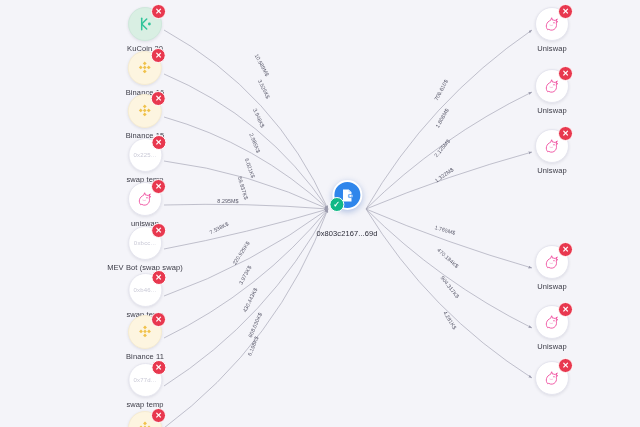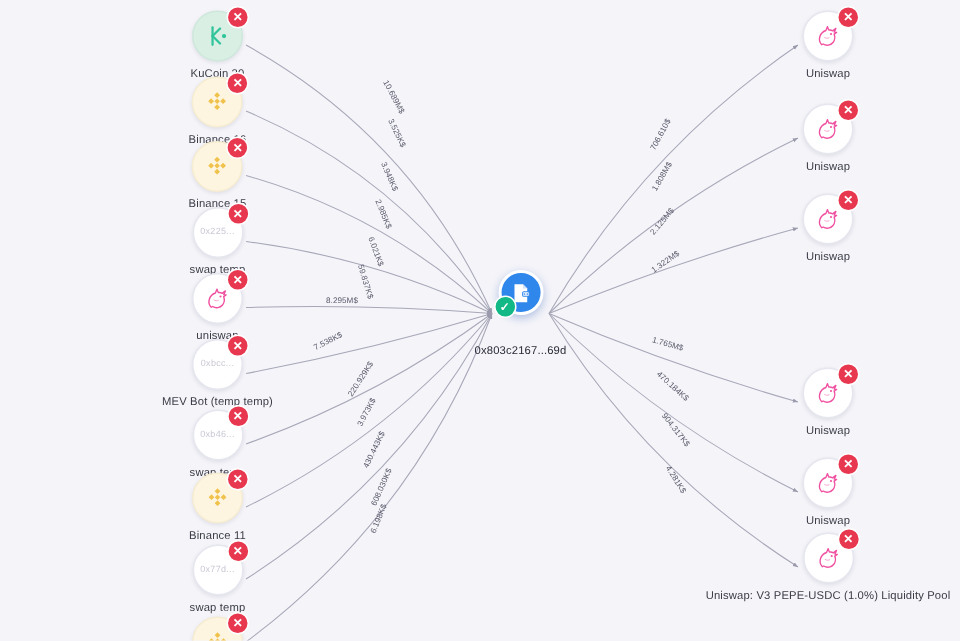--- a/index.html
+++ b/index.html
@@ -142,21 +142,21 @@
         </span>
         <span class="badge">✕</span>
       </div>
       <div class="label">uniswap</div>
     </div>
     <div class="node" style="left: 145px; top: 249px;">
       <div class="bubble plain">
         <span class="addr">0xbcc...</span>
         <span class="badge">✕</span>
       </div>
-      <div class="label">MEV Bot (temp temp)</div>
+      <div class="label">MEV Bot (swap swap)</div>
     </div>
     <div class="node" style="left: 145px; top: 296px;">
       <div class="bubble plain">
         <span class="addr">0xb46...</span>
         <span class="badge">✕</span>
       </div>
       <div class="label">swap temp</div>
     </div>
     <div class="node" style="left: 145px; top: 338px;">
       <div class="bubble binance">
@@ -267,21 +267,20 @@
       <div class="bubble plain">
         <span>
           <svg class="icon" width="20" height="20" viewBox="0 0 24 24">
             <path d="M7 19c-1.6-1.6-2.2-4-1.6-6.2C6.1 10.2 8 8.4 10.3 7.6l1.3-3.1 1 2.8c1.2-.2 2.2 0 3.1.6l2.6-2-1.3 3 1.9.3-2 1.3c.9 2.2.6 4.8-.9 6.7-1.9 2.4-5.4 2.9-7.9 1.2z" fill="none" stroke="#f050a0" stroke-width="1.1" stroke-linejoin="round"></path>
             <circle cx="14.4" cy="10.4" r=".85" fill="#f050a0"></circle>
             <path d="M9 13c1.2.9 2.8 1 4.1.3" fill="none" stroke="#f7a4cd" stroke-width=".8"></path>
           </svg>
         </span>
         <span class="badge">✕</span>
       </div>
-      <div class="label">Uniswap: V3 PEPE-USDC (1.0%) Liquidity Pool</div>
     </div>
     <div class="node" style="left: 347px; top: 209px;">
       <div class="bubble center">
         <span>
           <svg class="icon" width="17" height="17" viewBox="0 0 24 24">
             <path d="M6.5 3.5h8l4 4v13h-12z" fill="#ffffff"></path>
             <path d="M14.5 3.5v4h4" fill="#cfe2fb"></path>
             <rect x="14.2" y="10.5" width="6.2" height="4.4" rx="1" fill="#ffffff" stroke="#2f86eb" stroke-width="1"></rect>
             <circle cx="16" cy="12.7" r=".8" fill="#2f86eb"></circle>
             <circle cx="18.6" cy="12.7" r=".8" fill="#2f86eb"></circle>

